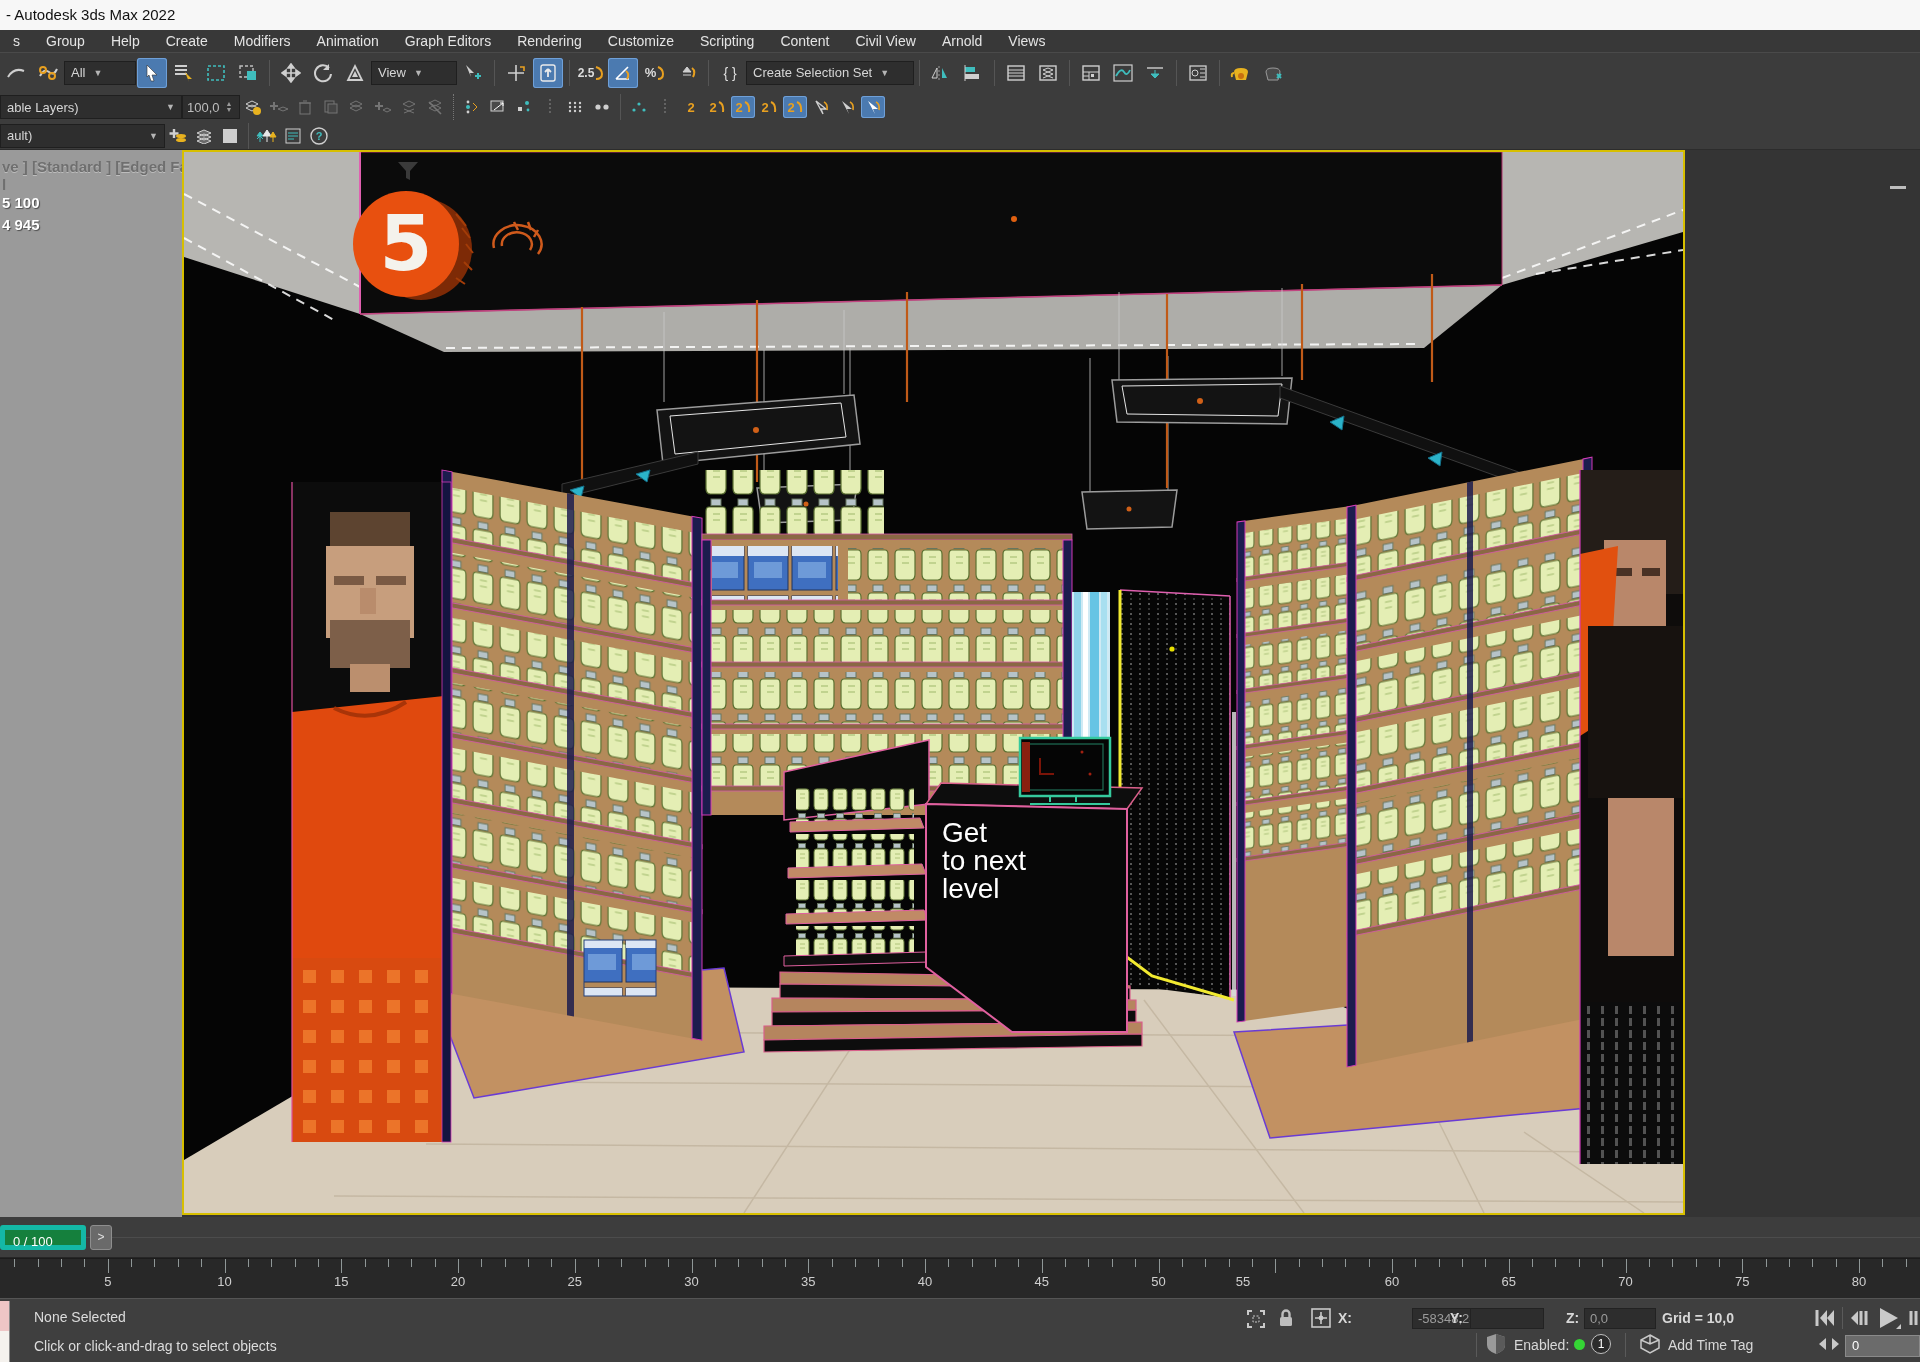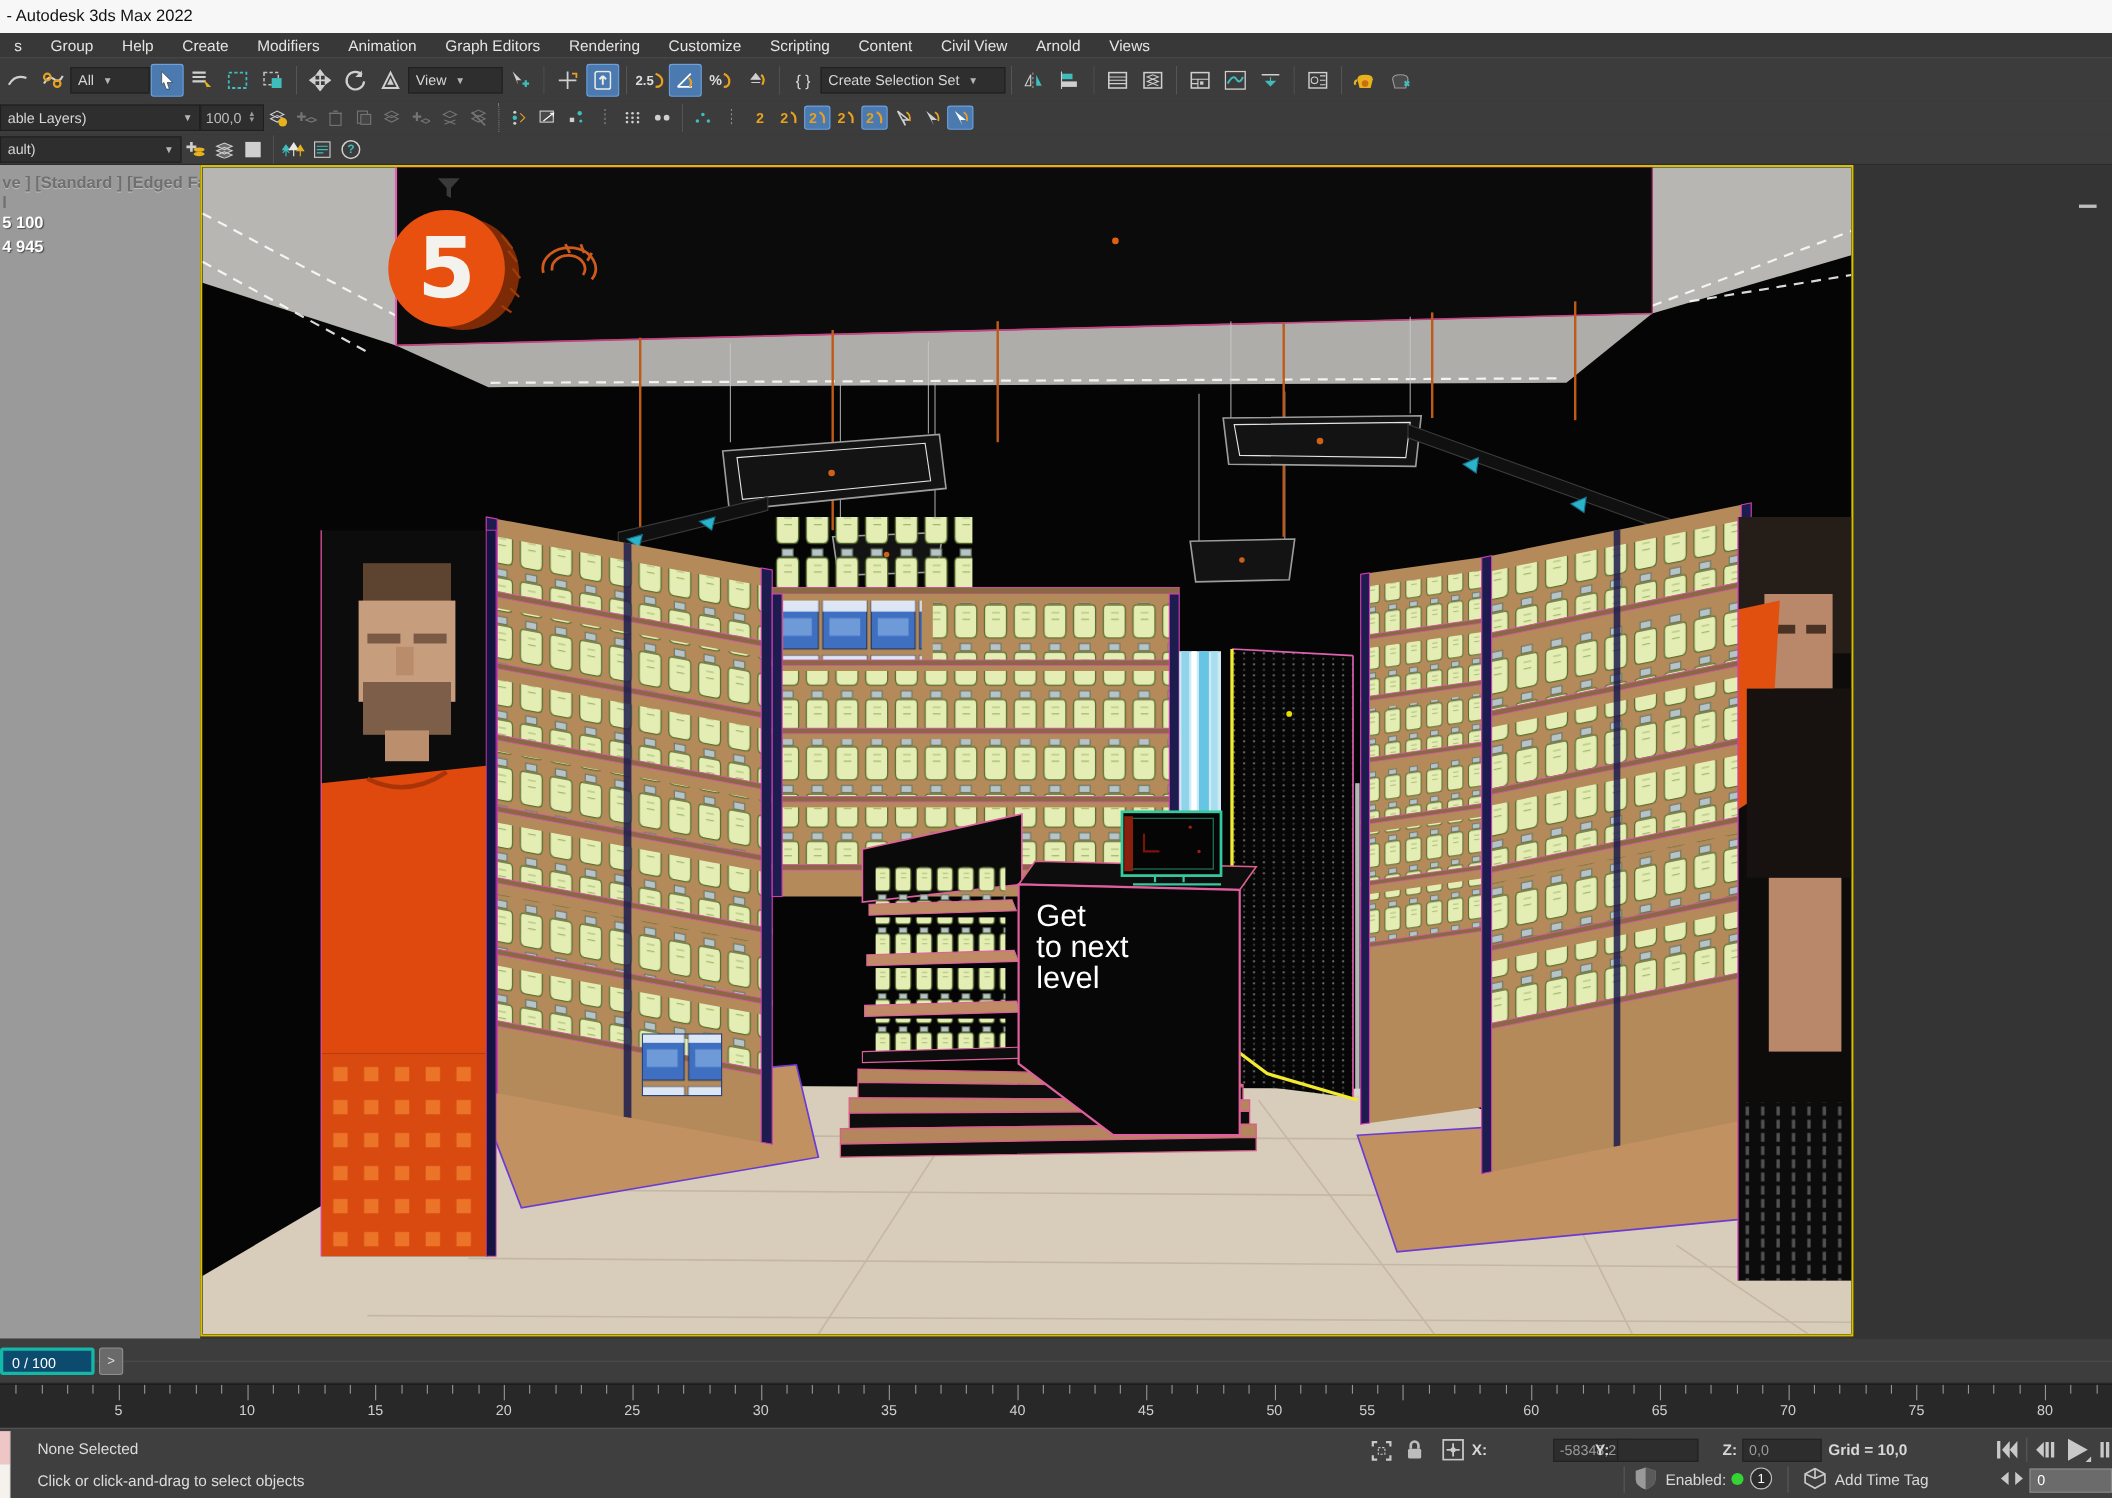--- a/index.html
+++ b/index.html
@@ -51,22 +51,22 @@
   #funnel { left:212px; top:8px; width:24px; height:22px; }
   #vp-main { left:182px; top:0; width:1503px; height:1065px;
     border:2px solid #d7bf00; background:#000; }
   #vp-right { left:1687px; top:0; width:233px; height:1067px; background:#343434; }
   #panel-dash { left:1890px; top:36px; width:16px; height:3px; background:#bdbdbd; }
 
   
   #sliderrow { left:0; top:1217px; width:1920px; height:41px; background:#3d3d3d;
     border-bottom:1px solid #262626; }
   #slidertrack { left:0; top:20px; width:1920px; height:1px; background:#4c4c4c; }
-  #sliderhandle { left:0; top:8px; width:86px; height:25px; background:#0c4a6e;
-    border:3px solid #14b8a6; border-radius:3px; color:#fff; font-size:13px;
+  #sliderhandle { left:0; top:8px; width:86px; height:25px; background:#15803d;
+    border:5px solid #14b8a6; border-radius:3px; color:#fff; font-size:13px;
     line-height:23px; padding-left:8px; }
   #slidernext { left:90px; top:8px; width:22px; height:25px; background:#6a6a6a;
     border:1px solid #8e8e8e; border-radius:3px; color:#e0e0e0; font-size:12px;
     text-align:center; line-height:23px; }
   #ruler { left:0; top:1258px; width:1920px; height:40px; background:#282828;
     border-top:1px solid #1c1c1c; }
   .tick { position:absolute; top:0; width:1px; background:#8f9797; }
   .tlabel { position:absolute; top:15px; color:#cfcfcf; font-size:13px;
     transform:translateX(-50%); }
 

